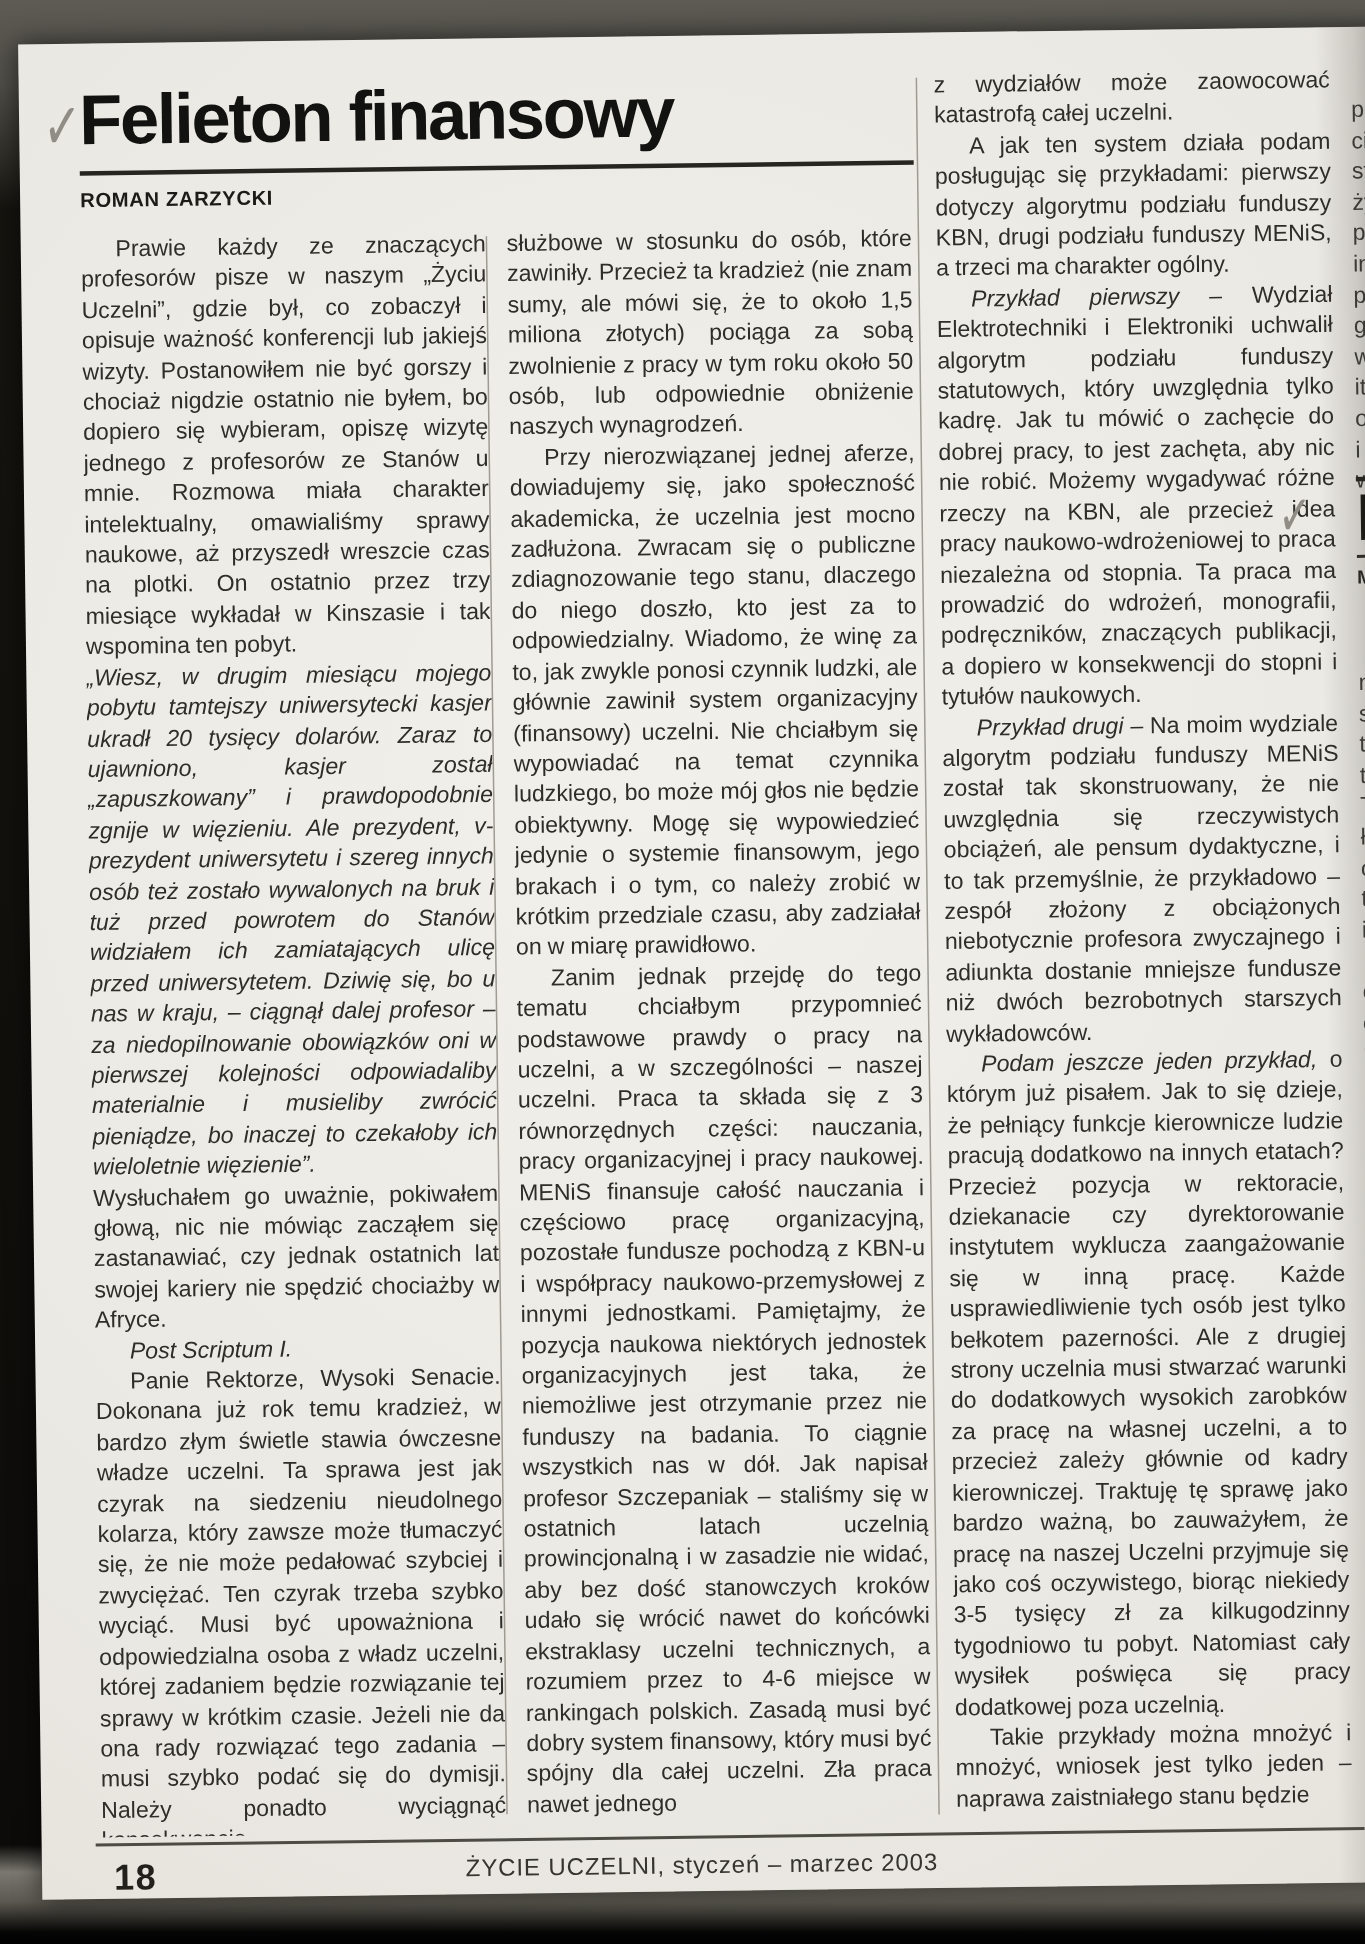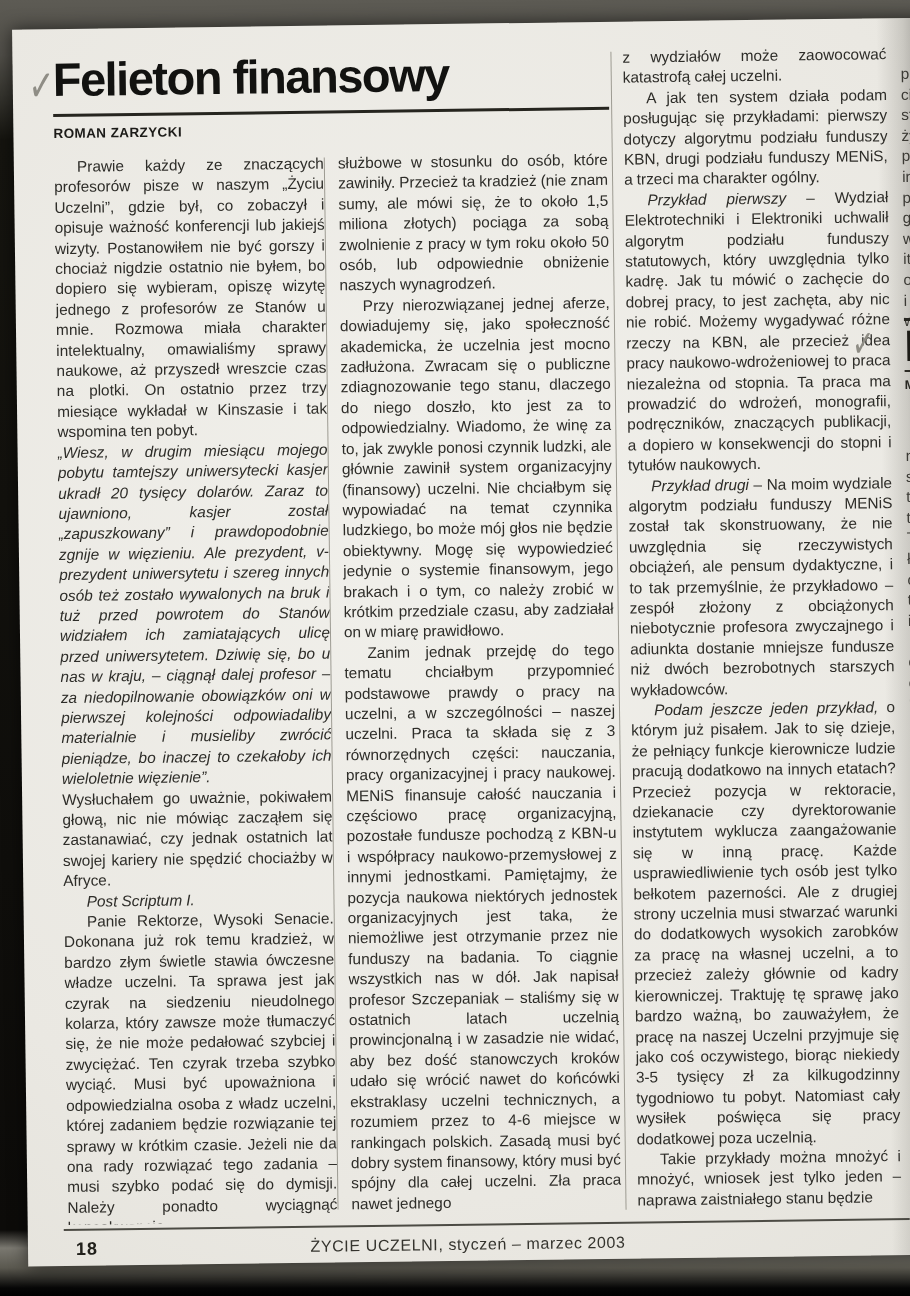--- a/index.html
+++ b/index.html
@@ -60,21 +60,21 @@
   .edge-heading{
     position:absolute;left:0px;top:306px;font-size:44px;font-weight:800;color:#161511;line-height:1;
     letter-spacing:-1px;
   }
   .edge-rule2{position:absolute;left:-4px;top:352px;width:40px;height:2px;background:#2a2923;}
   .edge-author{position:absolute;left:0;top:360px;font-size:12.5px;font-weight:700;color:#24231e;}
   .edge-check{left:836px;top:312px;font-size:26px;}
   .edge-bottom-rule{position:absolute;left:-34px;top:1206px;width:70px;height:1px;background:#55544c;}
   .footer-rule{position:absolute;left:36px;top:1200px;width:846px;height:1.5px;background:#4c4b44;}
   .footer-pagenum{
-    position:absolute;left:48px;top:1210px;font-size:18px;font-weight:700;color:#21201b;letter-spacing:1px;
+    position:absolute;left:48px;top:1210px;font-size:24px;font-weight:700;color:#21201b;letter-spacing:1px;
   }
   .footer-journal{
     position:absolute;left:0;top:1212px;width:880px;text-align:center;
     font-size:16px;color:#35342e;letter-spacing:.6px;
   }
 </style>
 </head>
 <body>
 
 <div class="page">

